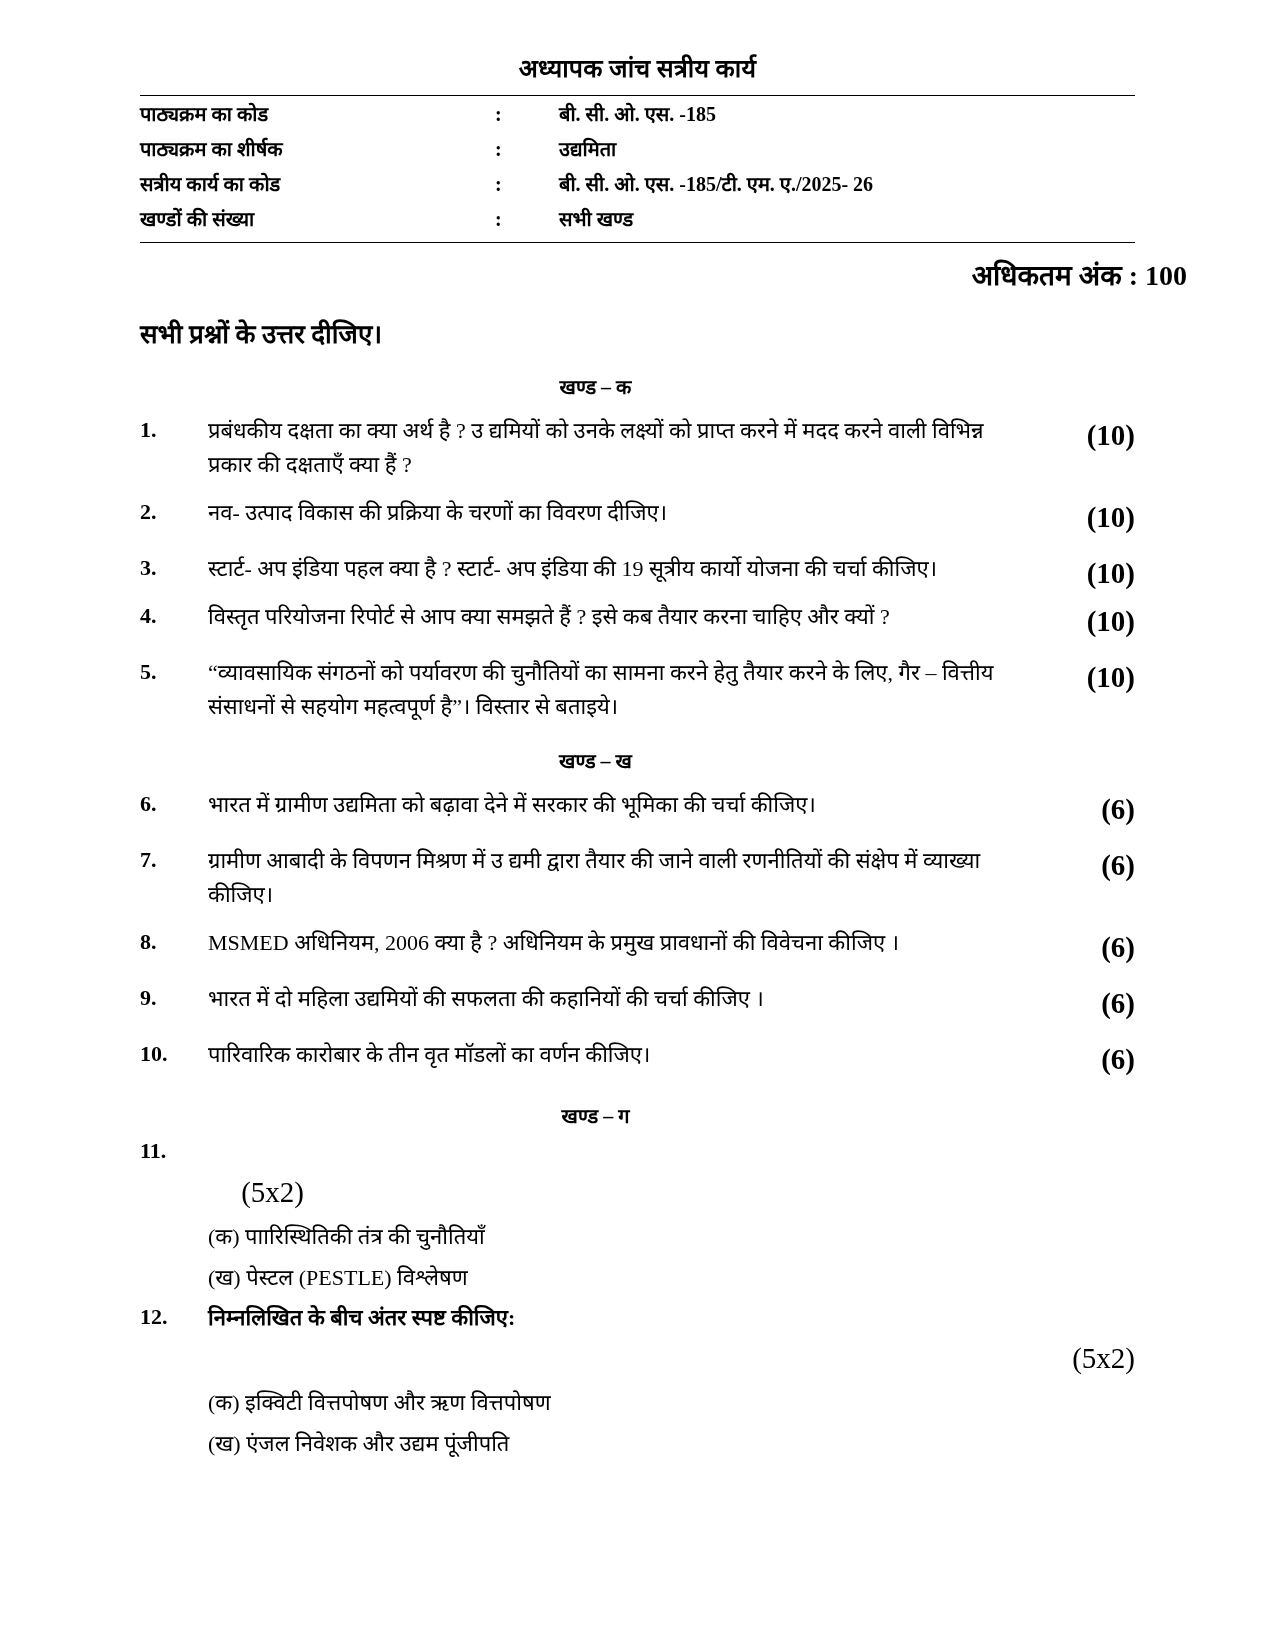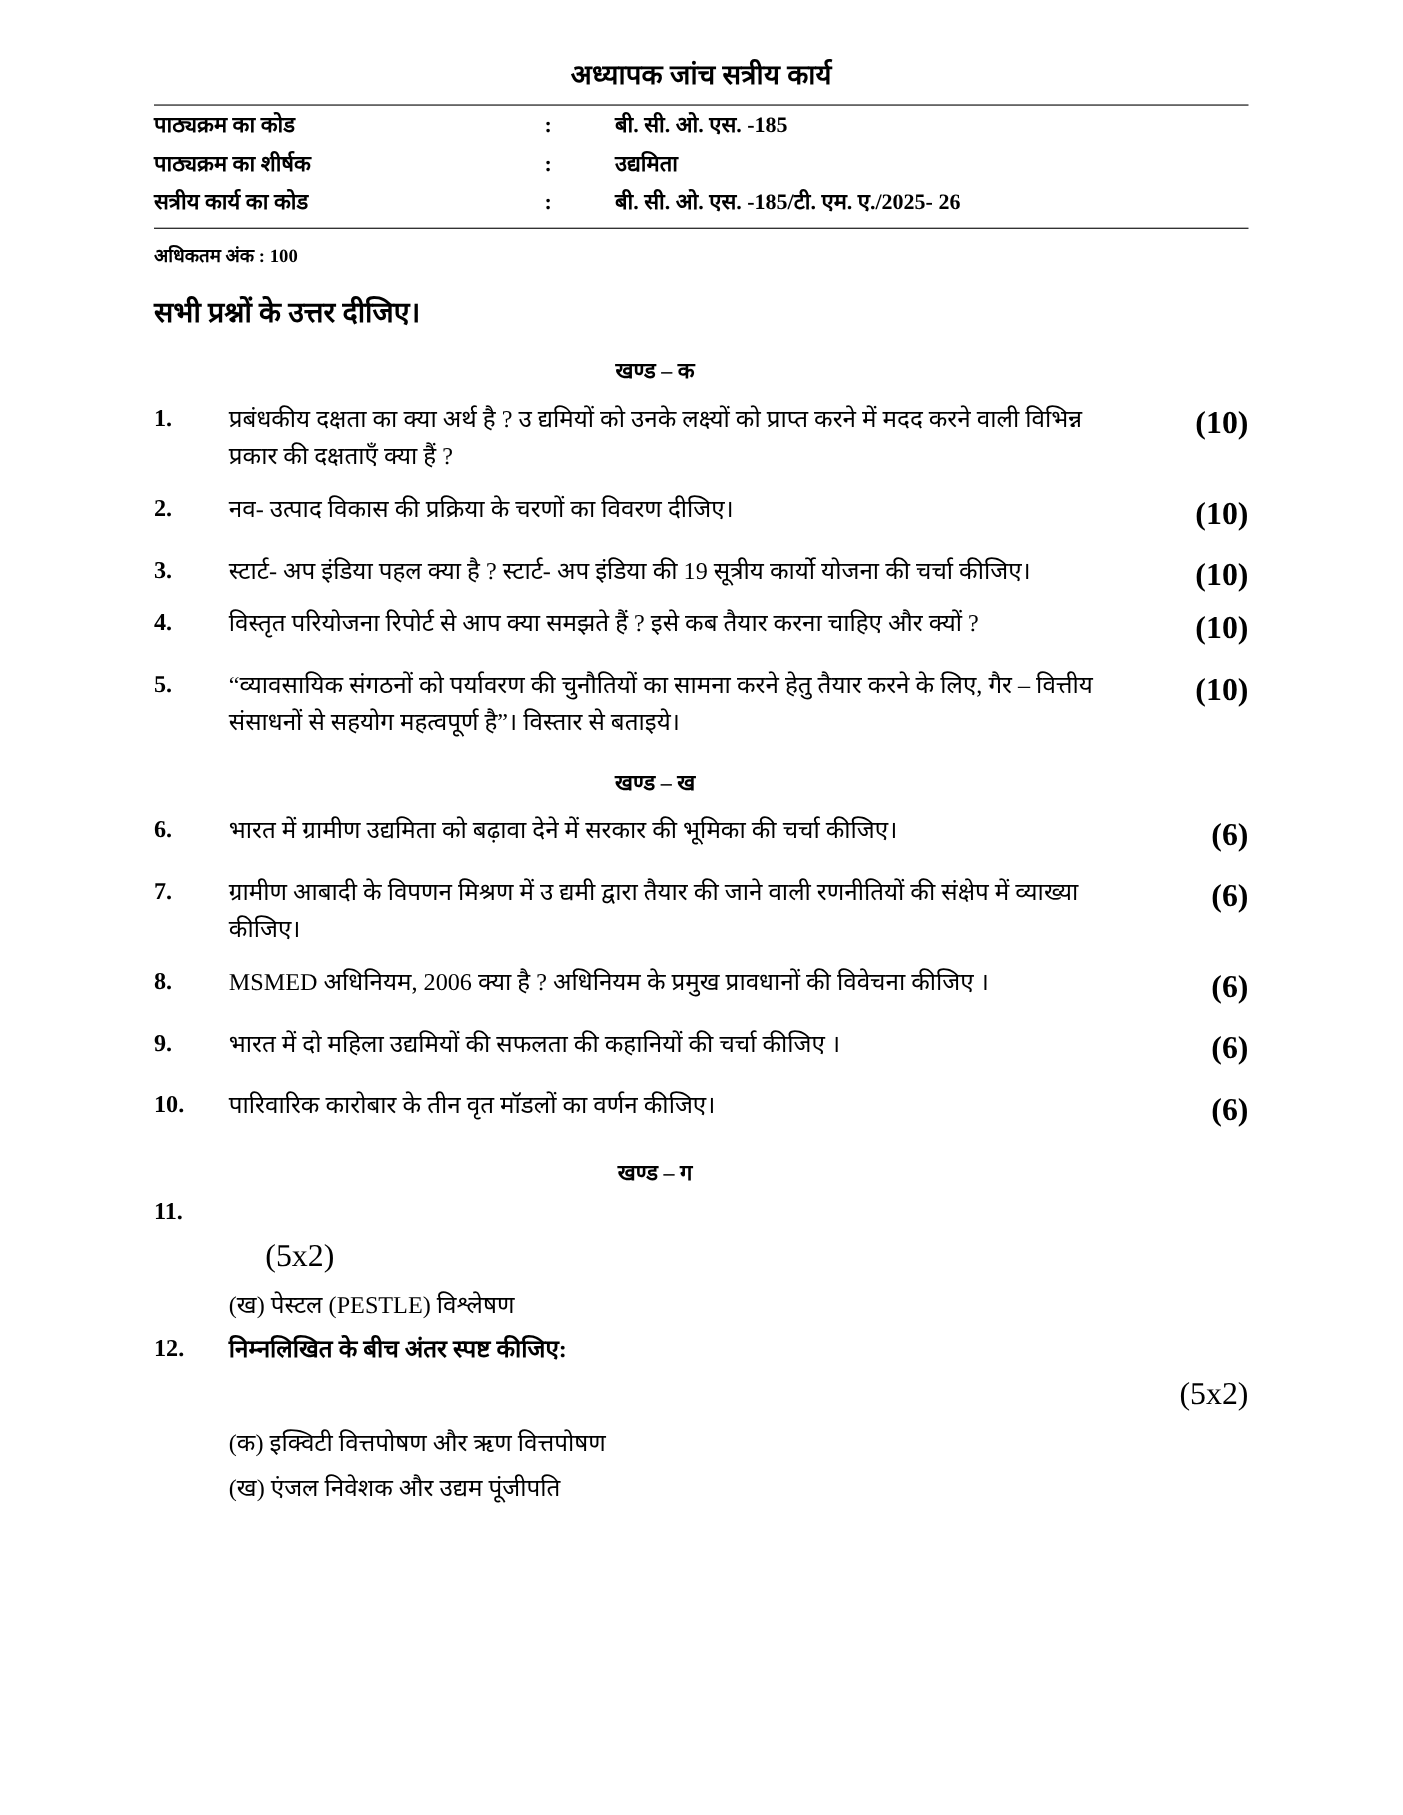--- a/index.html
+++ b/index.html
@@ -56,24 +56,24 @@
     padding: 8px 0 7px 0;
     vertical-align: top;
     white-space: nowrap;
   }
   .meta td.label  { width: 355px; }
   .meta td.colon  { width: 64px; }
   .meta td.value  { }
 
   
   .maxmarks {
-    text-align: left;
-    font-weight: bold;
-    font-size: 17px;
-    margin: 12px 111px 0 140px;
+    text-align: right;
+    font-weight: bold;
+    font-size: 28px;
+    margin: 12px 88px 0 140px;
   }
 
   
   .instruction {
     font-weight: bold;
     font-size: 26px;
     margin: 22px 0 0 140px;
   }
 
   
@@ -146,20 +146,25 @@
       <tr>
         <td class="label">पाठ्यक्रम का शीर्षक</td>
         <td class="colon">:</td>
         <td class="value">उद्यमिता</td>
       </tr>
       <tr>
         <td class="label">सत्रीय कार्य का कोड</td>
         <td class="colon">:</td>
         <td class="value">बी. सी. ओ. एस. -185/टी. एम. ए./2025- 26</td>
       </tr>
+      <tr>
+        <td class="label">खण्डों की संख्या</td>
+        <td class="colon">:</td>
+        <td class="value">सभी खण्ड</td>
+      </tr>
     </tbody>
   </table>
 
   <hr class="hrule rule-bottom">
 
   <div class="maxmarks">अधिकतम अंक : 100</div>
 
   <div class="instruction">सभी प्रश्नों के उत्तर दीजिए।</div>
 
   <div class="section-head">खण्ड – क</div>
@@ -233,20 +238,21 @@
   </div>
 
   <div class="section-head">खण्ड – ग</div>
   <div class="qlist">
 
     <div class="qrow tight">
       <div class="qnum">11.</div>
       <div class="qmarks plain">(5x2)</div>
     </div>
     <div class="sublist">
+      <div class="subitem">(क) पाारिस्थितिकी तंत्र की चुनौतियाँ</div>
       <div class="subitem">(ख) पेस्टल (PESTLE) विश्लेषण</div>
     </div>
 
     <div class="qrow tight">
       <div class="qnum">12.</div>
       <div class="qtext bold">निम्नलिखित के बीच अंतर स्पष्ट  कीजिए:</div>
       <div class="qmarks plain">(5x2)</div>
     </div>
     <div class="sublist">
       <div class="subitem">(क) इक्विटी वित्तपोषण और ऋण वित्तपोषण</div>

